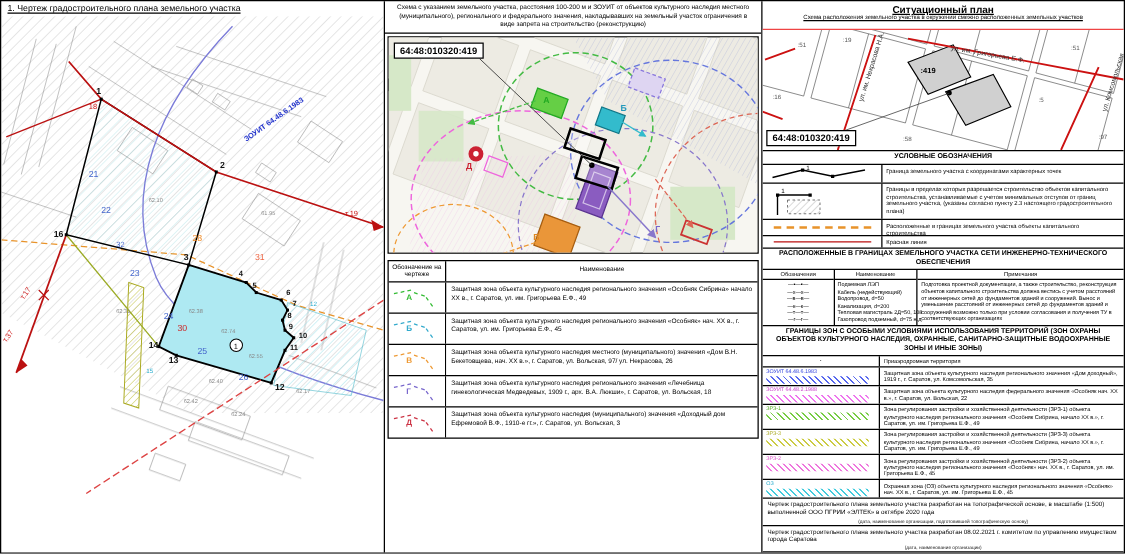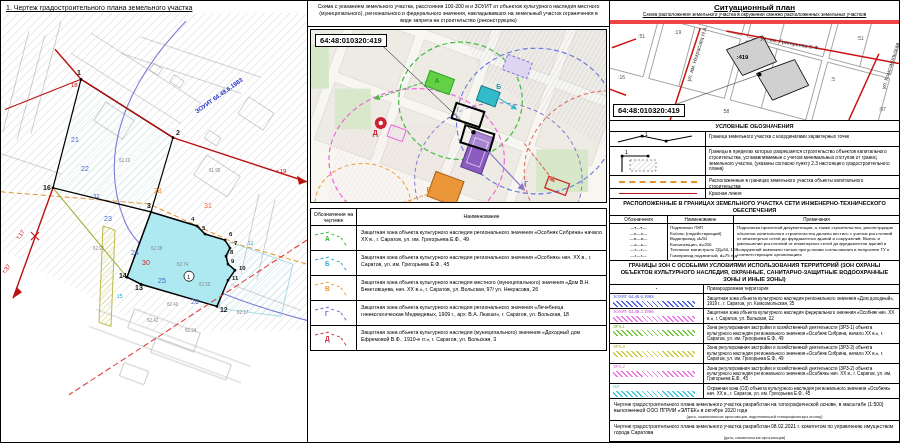--- a/index.html
+++ b/index.html
@@ -33,21 +33,21 @@
   .mc2{flex:1;padding:3px 4px;line-height:1.35}
   .mlh .mc2{text-align:center}
   .sym{height:24px}
   .sym .d{position:absolute;display:block;border-top:1.6px dashed #999}
   .sym .d1{width:14px;left:4px;top:7px;transform:rotate(-12deg)}
   .sym .d2{width:9px;left:20px;top:9px;transform:rotate(18deg)}
   .sym .d3{width:9px;left:28px;top:15px;transform:rotate(55deg)}
   .sym .ltr{position:absolute;left:14px;top:9px;font-size:6.5px;font-weight:bold}
 
   
-  .rp-head{border-bottom:4px solid #ef4444;text-align:center;padding:2px 2px 1px 2px;height:24px}
+  .rp-head{border-bottom:1px solid #ef4444;text-align:center;padding:2px 2px 1px 2px;height:24px}
   .rp-title{font-size:8px;font-weight:bold;text-decoration:underline}
   .rp-sub{font-size:4.8px;text-decoration:underline}
   .rp-map{position:relative;height:97px;border-bottom:1px solid #000;background:#fff}
   .sec-h{border-bottom:1px solid #000;text-align:center;font-size:5.6px;font-weight:bold;padding:1.5px 2px;line-height:1.2}
   .symrow{display:flex;border-bottom:1px solid #000}
   .symc{width:96px;border-right:1px solid #000;display:flex;align-items:center;justify-content:center;padding:1px}
   .symt{flex:1;padding:2px 3px;font-size:4.7px;line-height:1.25}
   .oline{width:78px;border-top:2px dashed #e8932a}
   .rline{width:78px;border-top:1.6px solid #bb1111}
   .net{display:flex;border-bottom:1px solid #000;height:47px;font-size:4.4px}

